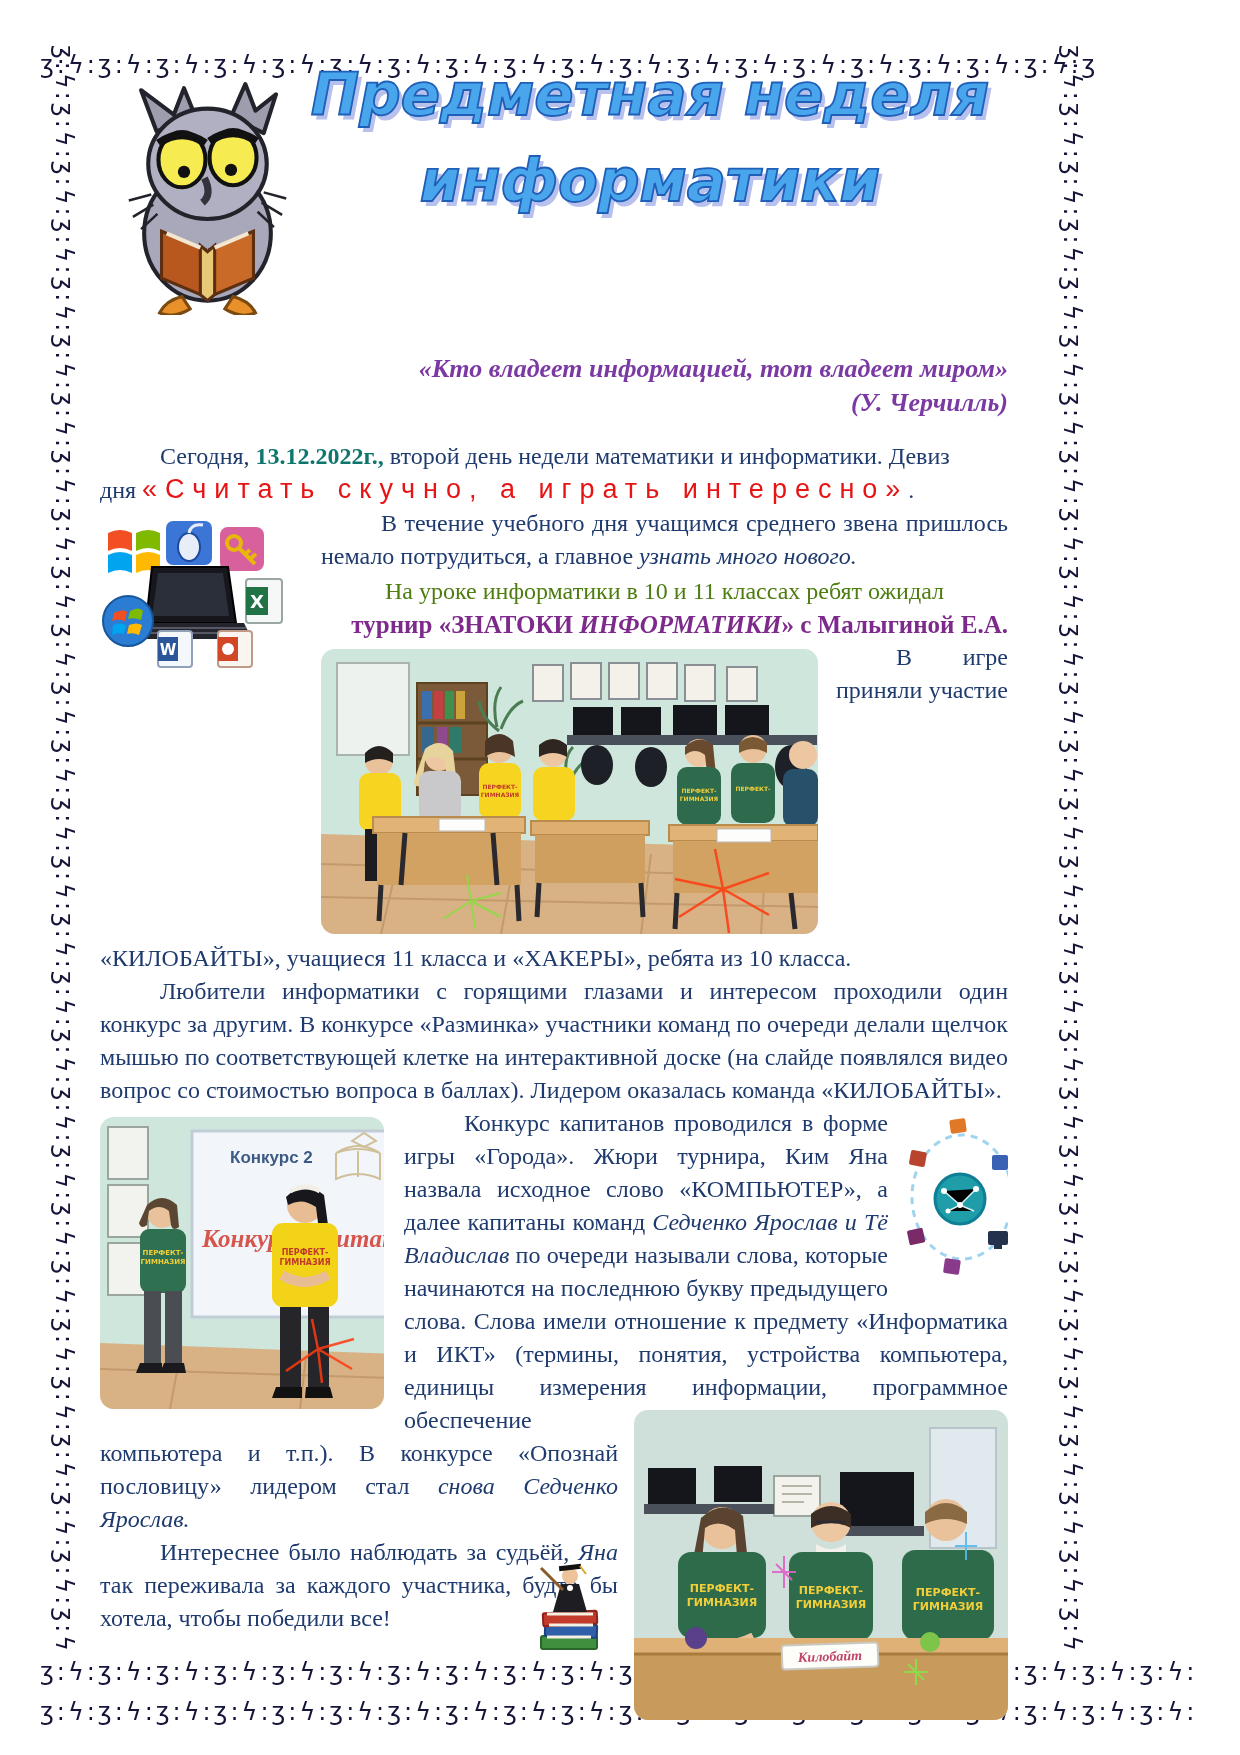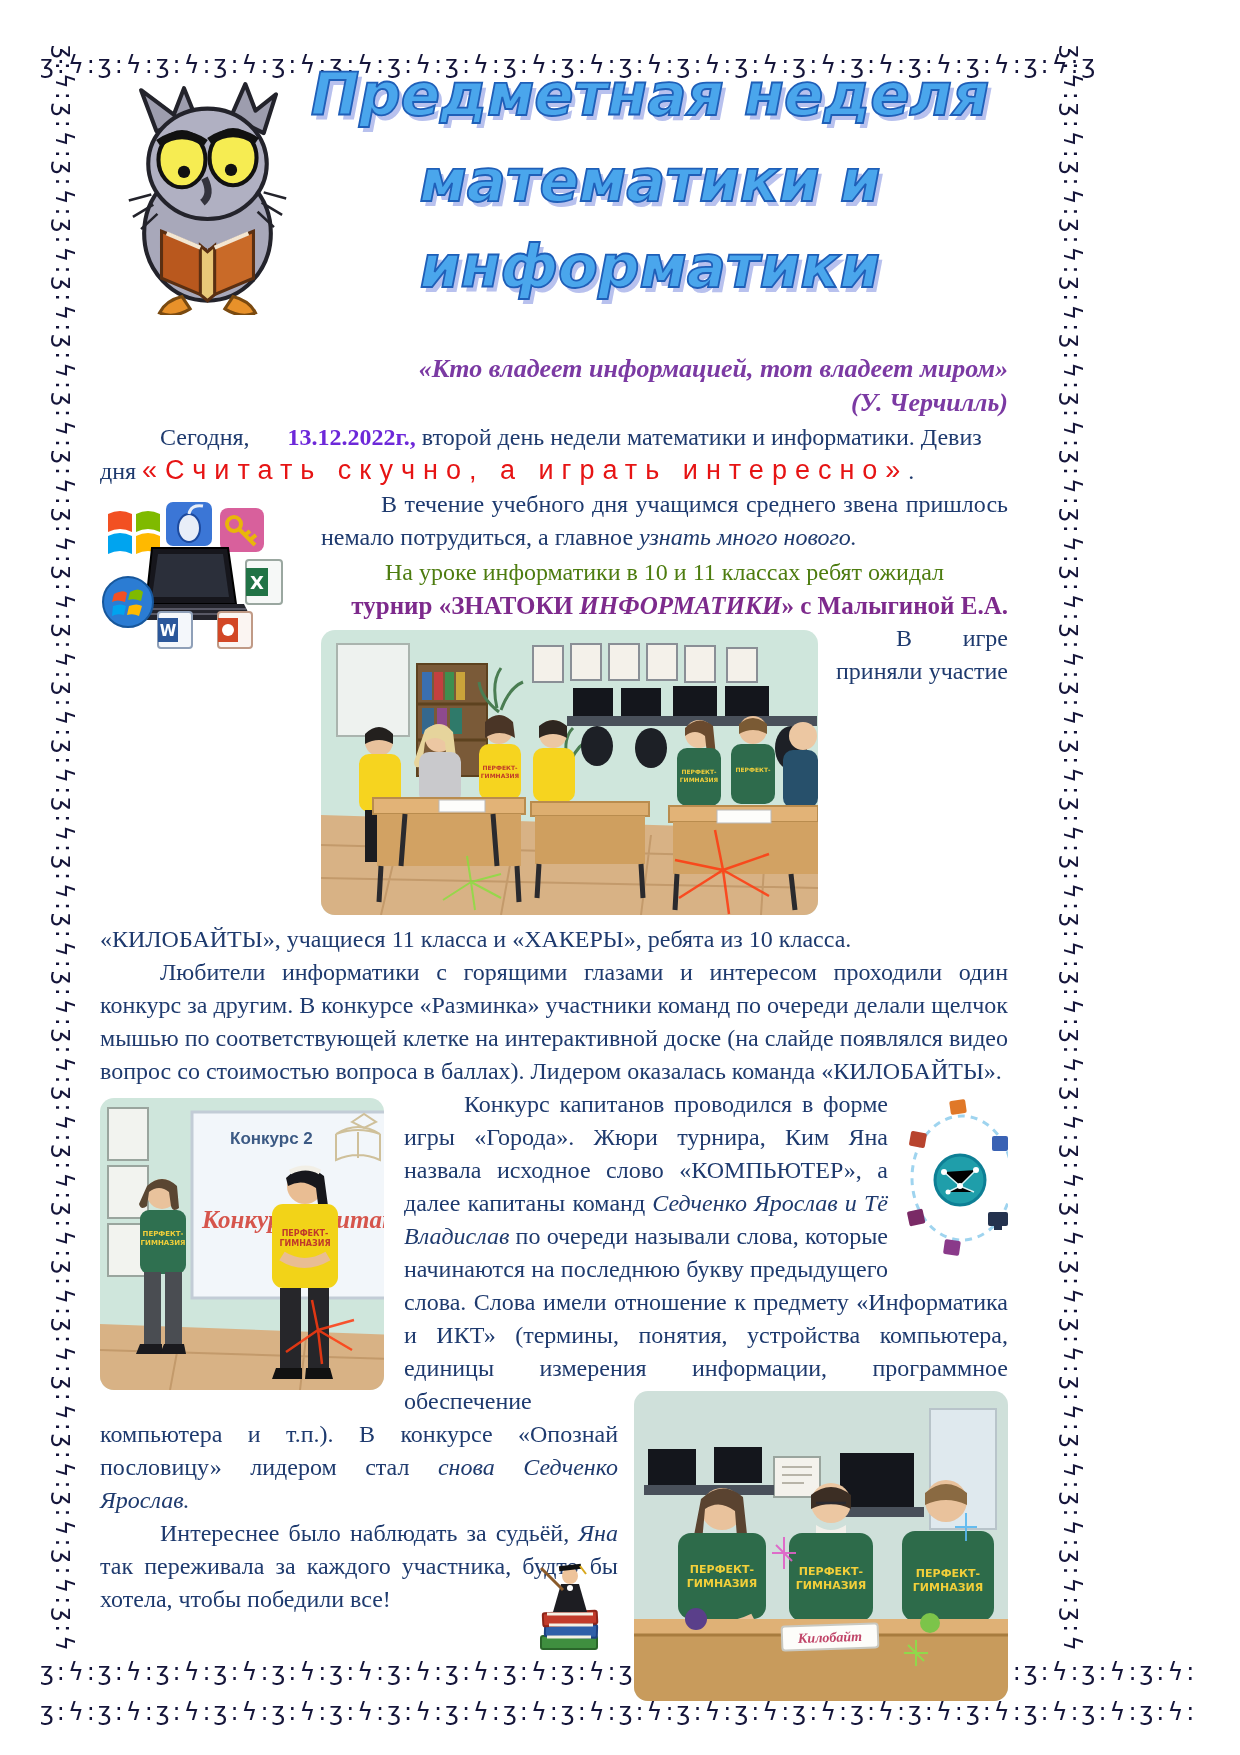--- a/index.html
+++ b/index.html
@@ -20,24 +20,24 @@
          font-family:"DejaVu Sans",sans-serif;font-style:italic;font-weight:bold;
          font-size:58px;line-height:86px;color:#4aa6ec;
          -webkit-text-stroke:1.8px #1f5fb8;
          text-shadow:4px 5px 0 #b8c1ee;}
   
   .owl{position:absolute;left:110px;top:80px;width:195px;height:235px;}
   
   .article{position:absolute;left:100px;top:352px;width:908px;
            font-size:24px;line-height:33px;color:#1e3a6e;text-align:justify;}
   .quote{ text-align:right;font-weight:bold;font-style:italic;font-size:26px;
-          line-height:34px;color:#7b3aa3;margin:0 0 1px 0;}
+          line-height:34px;color:#7b3aa3;margin:0 0 20px 0;}
   p{margin:0;}
   .ind{text-indent:60px;}
-  .red-date{color:#6d28d9;font-weight:bold;margin-left:32px;}
+  .red-date{color:#0f766e;font-weight:bold;}
   .motto{color:#e61414;font-family:"Liberation Sans",sans-serif;font-size:27px;
          letter-spacing:8px;}
   .purple-line{text-align:center;color:#4d7c0f;margin-top:2px;}
   .bold-line{text-align:right;color:#7d2a8c;font-weight:bold;font-size:25px;}
   .it{font-style:italic;}
   .fl{border-radius:14px;overflow:hidden;}
   .f-icons{float:left;width:195px;height:150px;margin:12px 26px 6px 0;}
   .f-photo1{float:left;width:497px;height:285px;margin:8px 18px 8px 0;}
   .f-photo2{float:left;width:284px;height:292px;margin:10px 20px 5px 0;}
   .f-circle{float:right;width:112px;height:172px;margin:4px 0 4px 8px;}
@@ -83,21 +83,20 @@
       <path d="M55,150 L88,164 M135,150 L102,164" stroke="#f3e6d2" stroke-width="4"></path>
       <g fill="#e8912a" stroke="#7a4a10" stroke-width="3">
         <path d="M70,212 q-16,4 -22,16 q14,6 30,-4 Z"></path>
         <path d="M120,212 q16,4 22,16 q-14,6 -30,-4 Z"></path>
       </g>
     </svg>
   </div>
 
   <div class="title">
     <div>Предметная неделя</div>
-    <div>математики и</div>
     <div>информатики</div>
   </div>
 
   <div class="article">
 
     <div class="quote">
       <div>«Кто владеет информацией, тот владеет миром»</div>
       <div>(У. Черчилль)</div>
     </div>
 

